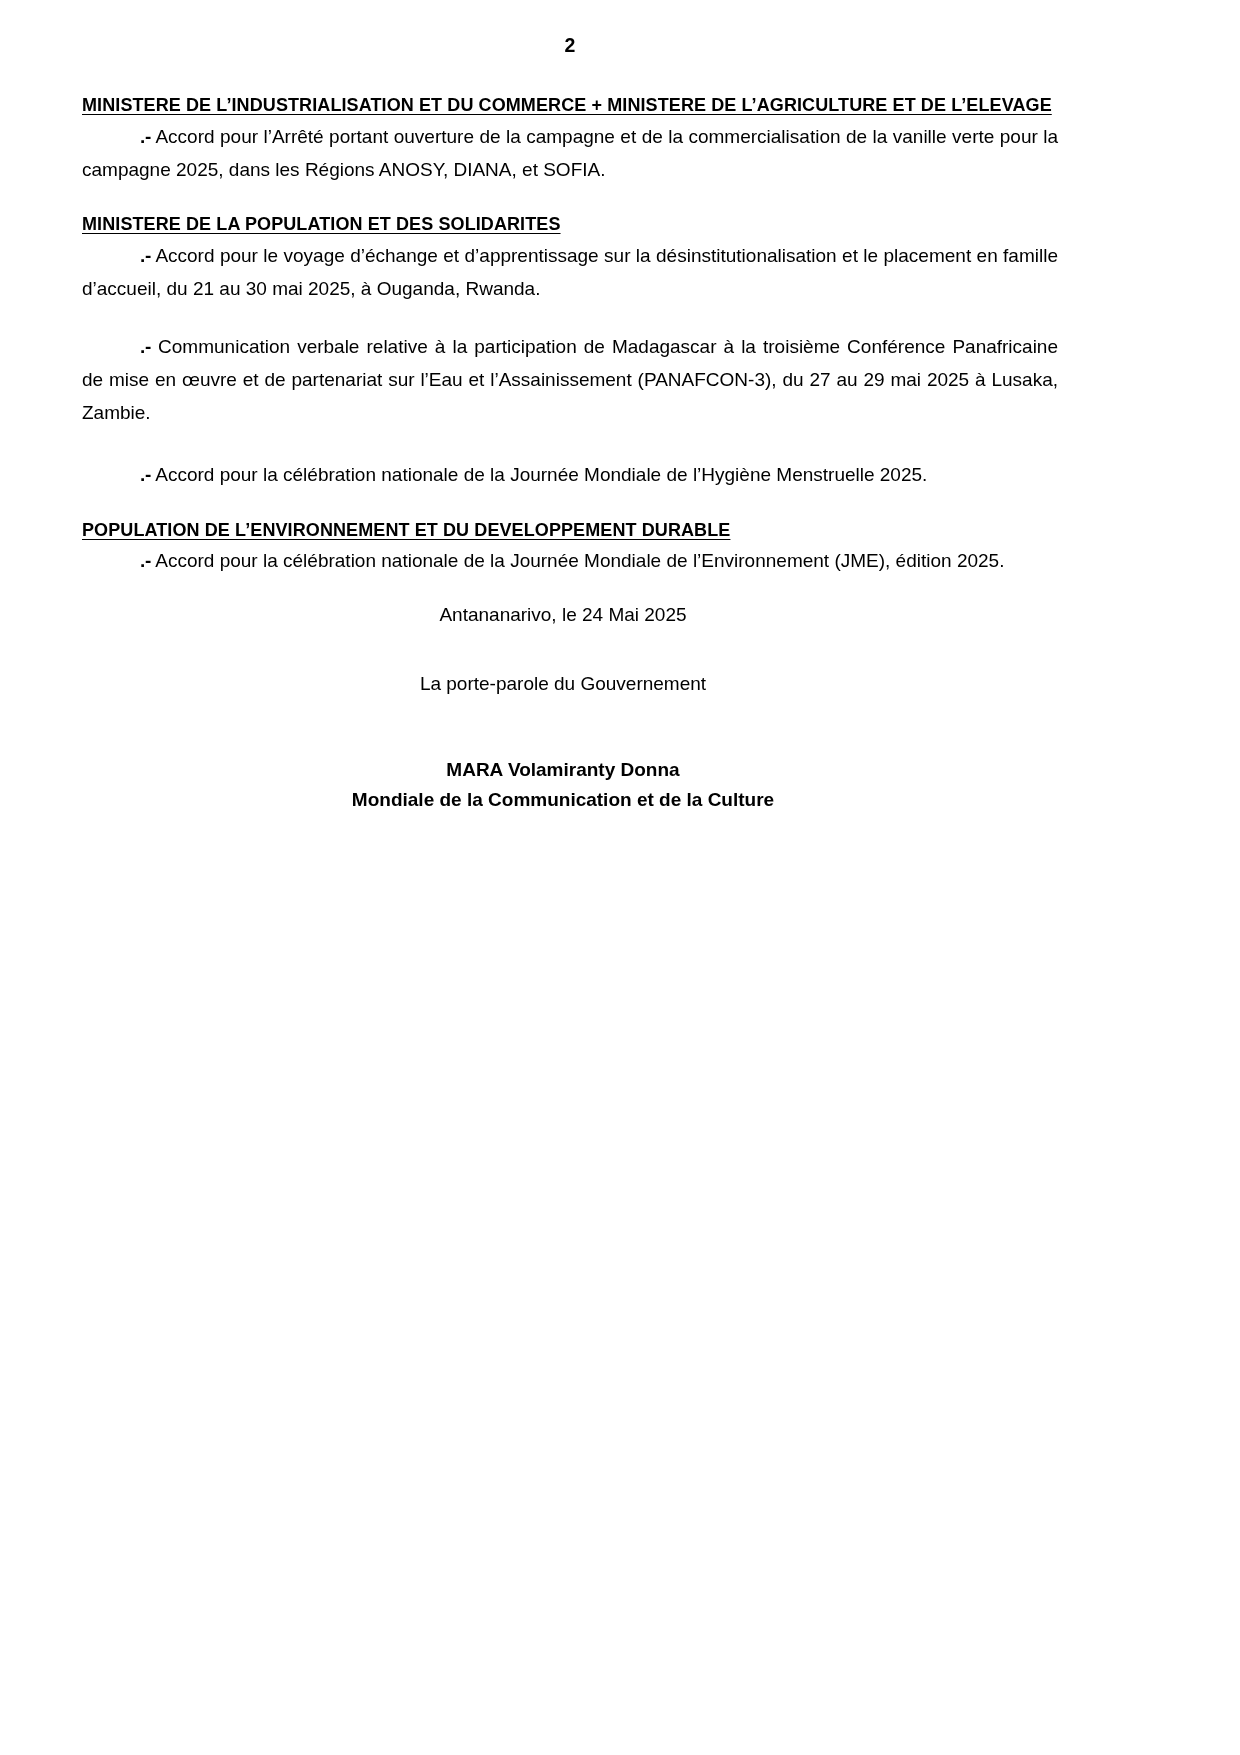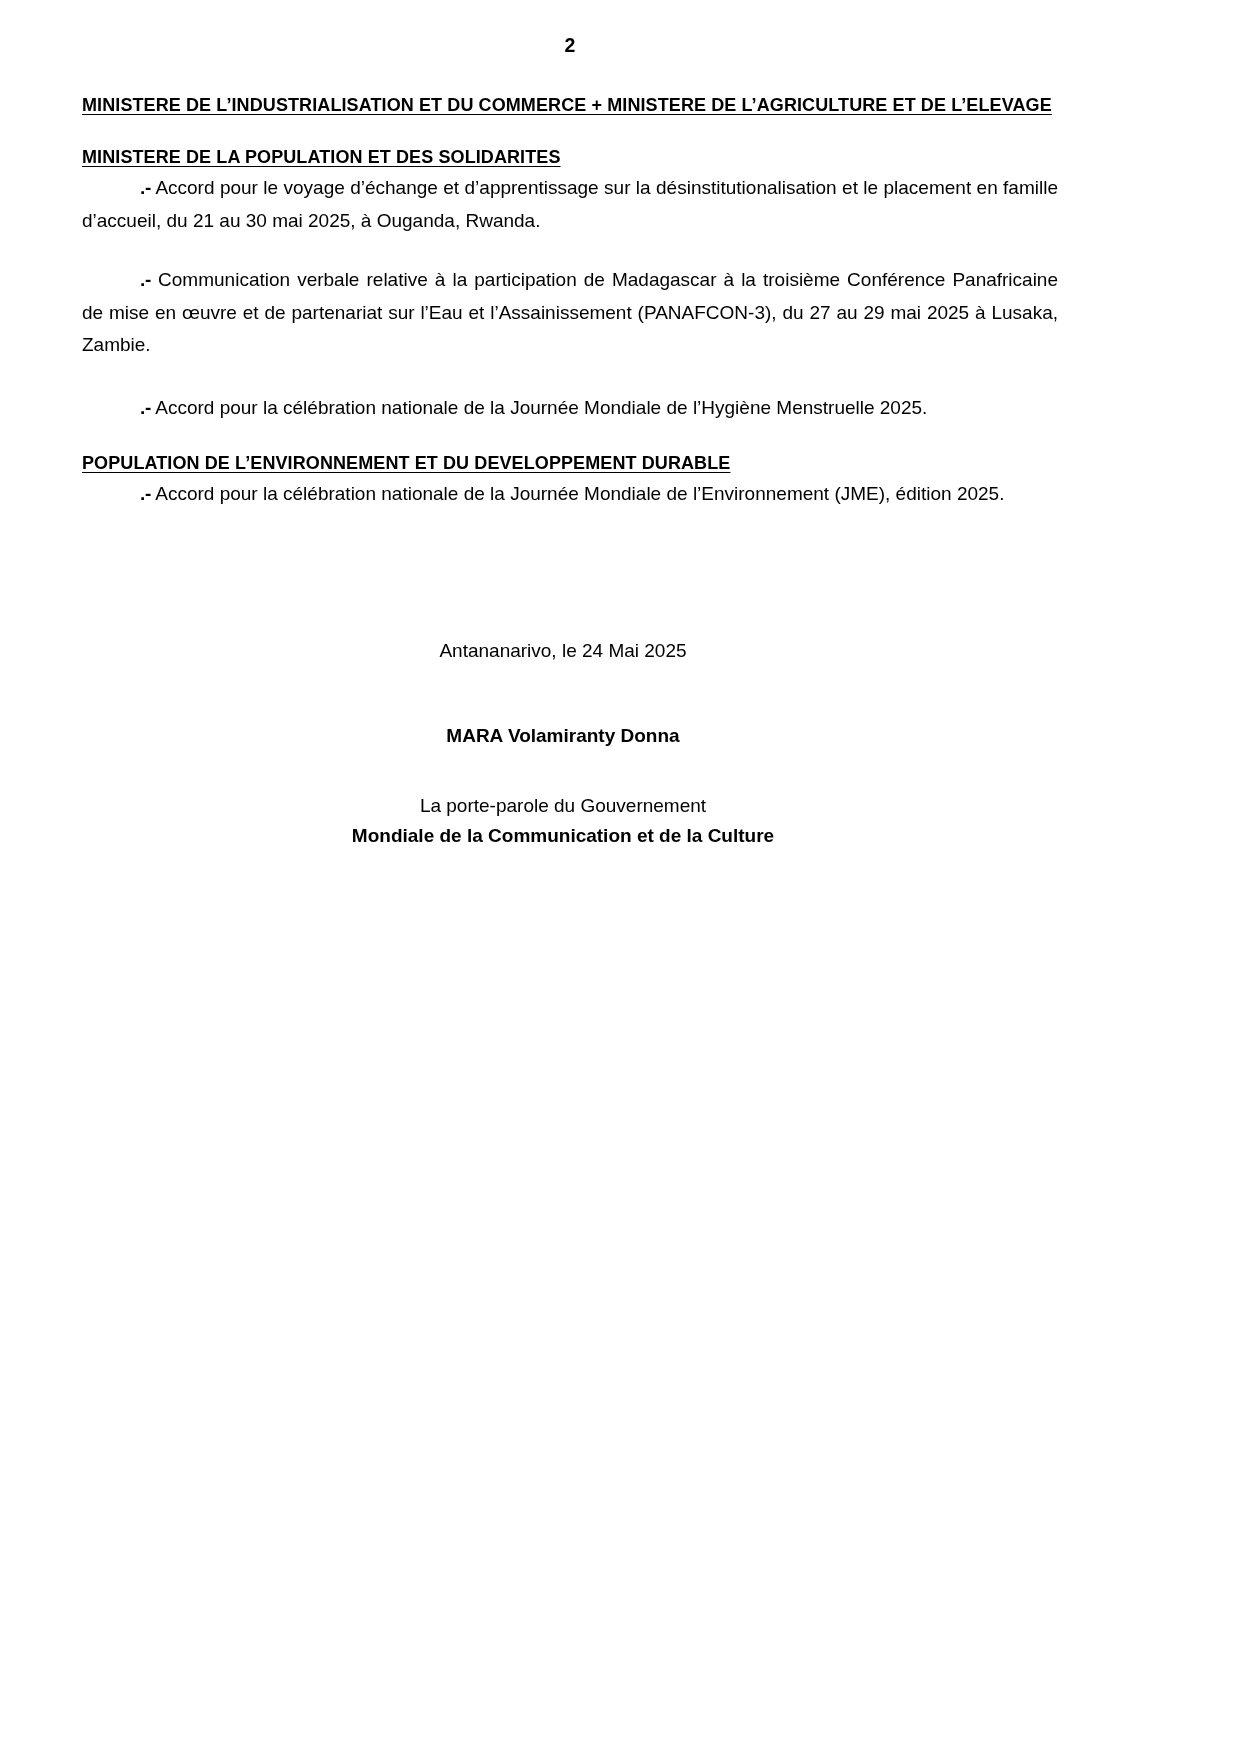--- a/index.html
+++ b/index.html
@@ -73,21 +73,21 @@
   }
   .item.loose {
     text-align: left;
   }
   .item + .item {
     margin-top: 30px;
   }
   .signature {
     position: absolute;
     left: 82px;
-    top: 636px;
+    top: 600px;
     width: 976px;
   }
   .sig-line {
     font-size: 19px;
     line-height: 1.6;
     text-align: center;
     margin: 0;
   }
   .sig-date {
     margin: 0 0 0 0;
@@ -112,20 +112,23 @@
 <body>
 
 <div class="page">
 
   <div class="content">
 
     <div class="page-number">2</div>
 
     <div class="section">
       <div class="ministry-heading spread">MINISTERE DE L’INDUSTRIALISATION ET DU COMMERCE + MINISTERE DE L’AGRICULTURE ET DE L’ELEVAGE</div>
+      <p class="item">
+        <span class="lead">.-</span><span> </span><span>Accord pour l’Arrêté portant ouverture de la campagne et de la commercialisation de la vanille verte pour la campagne 2025, dans les Régions ANOSY, DIANA, et SOFIA.</span>
+      </p>
     </div>
 
     <div class="section">
       <div class="ministry-heading">MINISTERE DE LA POPULATION ET DES SOLIDARITES</div>
       <p class="item">
         <span class="lead">.-</span><span> </span><span>Accord pour le voyage d’échange et d’apprentissage sur la désinstitutionalisation et le placement en famille d’accueil, du 21 au 30 mai 2025, à Ouganda, Rwanda.</span>
       </p>
     </div>
 
     <div class="section">
@@ -141,18 +144,18 @@
       <div class="ministry-heading">POPULATION DE L’ENVIRONNEMENT ET DU DEVELOPPEMENT DURABLE</div>
       <p class="item">
         <span class="lead">.-</span><span> </span><span>Accord pour la célébration nationale de la Journée Mondiale de l’Environnement (JME), édition 2025.</span>
       </p>
     </div>
 
   </div>
 
   <div class="signature">
     <p class="sig-line sig-date">Antananarivo, le 24 Mai 2025</p>
+    <p class="sig-line sig-role">La porte-parole du Gouvernement</p>
     <p class="sig-line sig-name">MARA Volamiranty Donna</p>
-    <p class="sig-line sig-role">La porte-parole du Gouvernement</p>
     <p class="sig-line sig-title">Mondiale de la Communication et de la Culture</p>
   </div>
 
 </div>
 
 </body></html>

